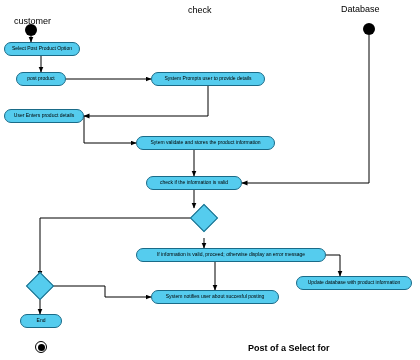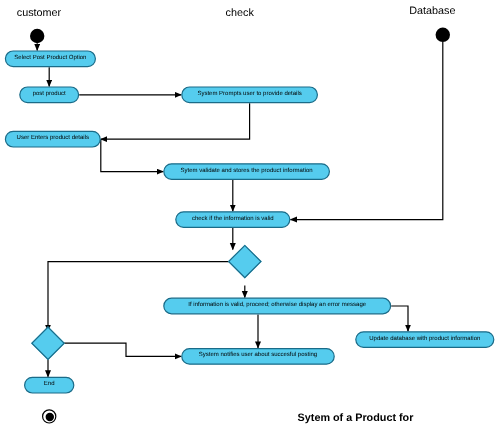--- a/index.html
+++ b/index.html
@@ -94,21 +94,21 @@
     <path d="M50,286 L105,286 L105,297 L151,297" marker-end="url(#arrow)"></path>
 
     <path d="M215,262 L215,290" marker-end="url(#arrow)"></path>
 
     <path d="M326,255 L340,255 L340,276" marker-end="url(#arrow)"></path>
 
     <path d="M369,35 L369,183 L242,183" marker-end="url(#arrow)"></path>
   </g>
 </svg>
 
-<div class="lane-title" style="left:14px;top:5px;">customer</div>
+<div class="lane-title" style="left:14px;top:16px;">customer</div>
 <div class="lane-title" style="left:188px;top:5px;">check</div>
 <div class="lane-title" style="left:341px;top:4px;">Database</div>
 
 <div class="dot" style="left:25px;top:24px;width:12px;height:12px;"></div>
 <div class="dot" style="left:363px;top:23px;width:12px;height:12px;"></div>
 
 <div class="node" style="left:4px;top:42px;width:76px;height:14px;">Select Post Product Option</div>
 <div class="node" style="left:16px;top:72px;width:50px;height:14px;">post product</div>
 <div class="node" style="left:151px;top:72px;width:114px;height:14px;">System Prompts user to provide details</div>
 <div class="node" style="left:4px;top:109px;width:80px;height:14px;">User Enters product details</div>
@@ -118,13 +118,13 @@
 <div class="node" style="left:296px;top:276px;width:116px;height:14px;">Update database with product information</div>
 <div class="node" style="left:151px;top:290px;width:128px;height:14px;">System notifies user about succesful posting</div>
 <div class="node" style="left:20px;top:314px;width:42px;height:14px;">End</div>
 
 <div class="decision" style="left:194px;top:208px;width:20px;height:20px;"></div>
 <div class="decision" style="left:30px;top:276px;width:20px;height:20px;"></div>
 
 <div class="ring" style="left:35px;top:341px;width:12px;height:12px;"></div>
 <div class="dot" style="left:38px;top:344px;width:7px;height:7px;"></div>
 
-<div class="caption" style="left:248px;top:343px;">Sytem of a Product for</div>
+<div class="caption" style="left:248px;top:343px;">Post of a Select for</div>
 
 </body></html>

